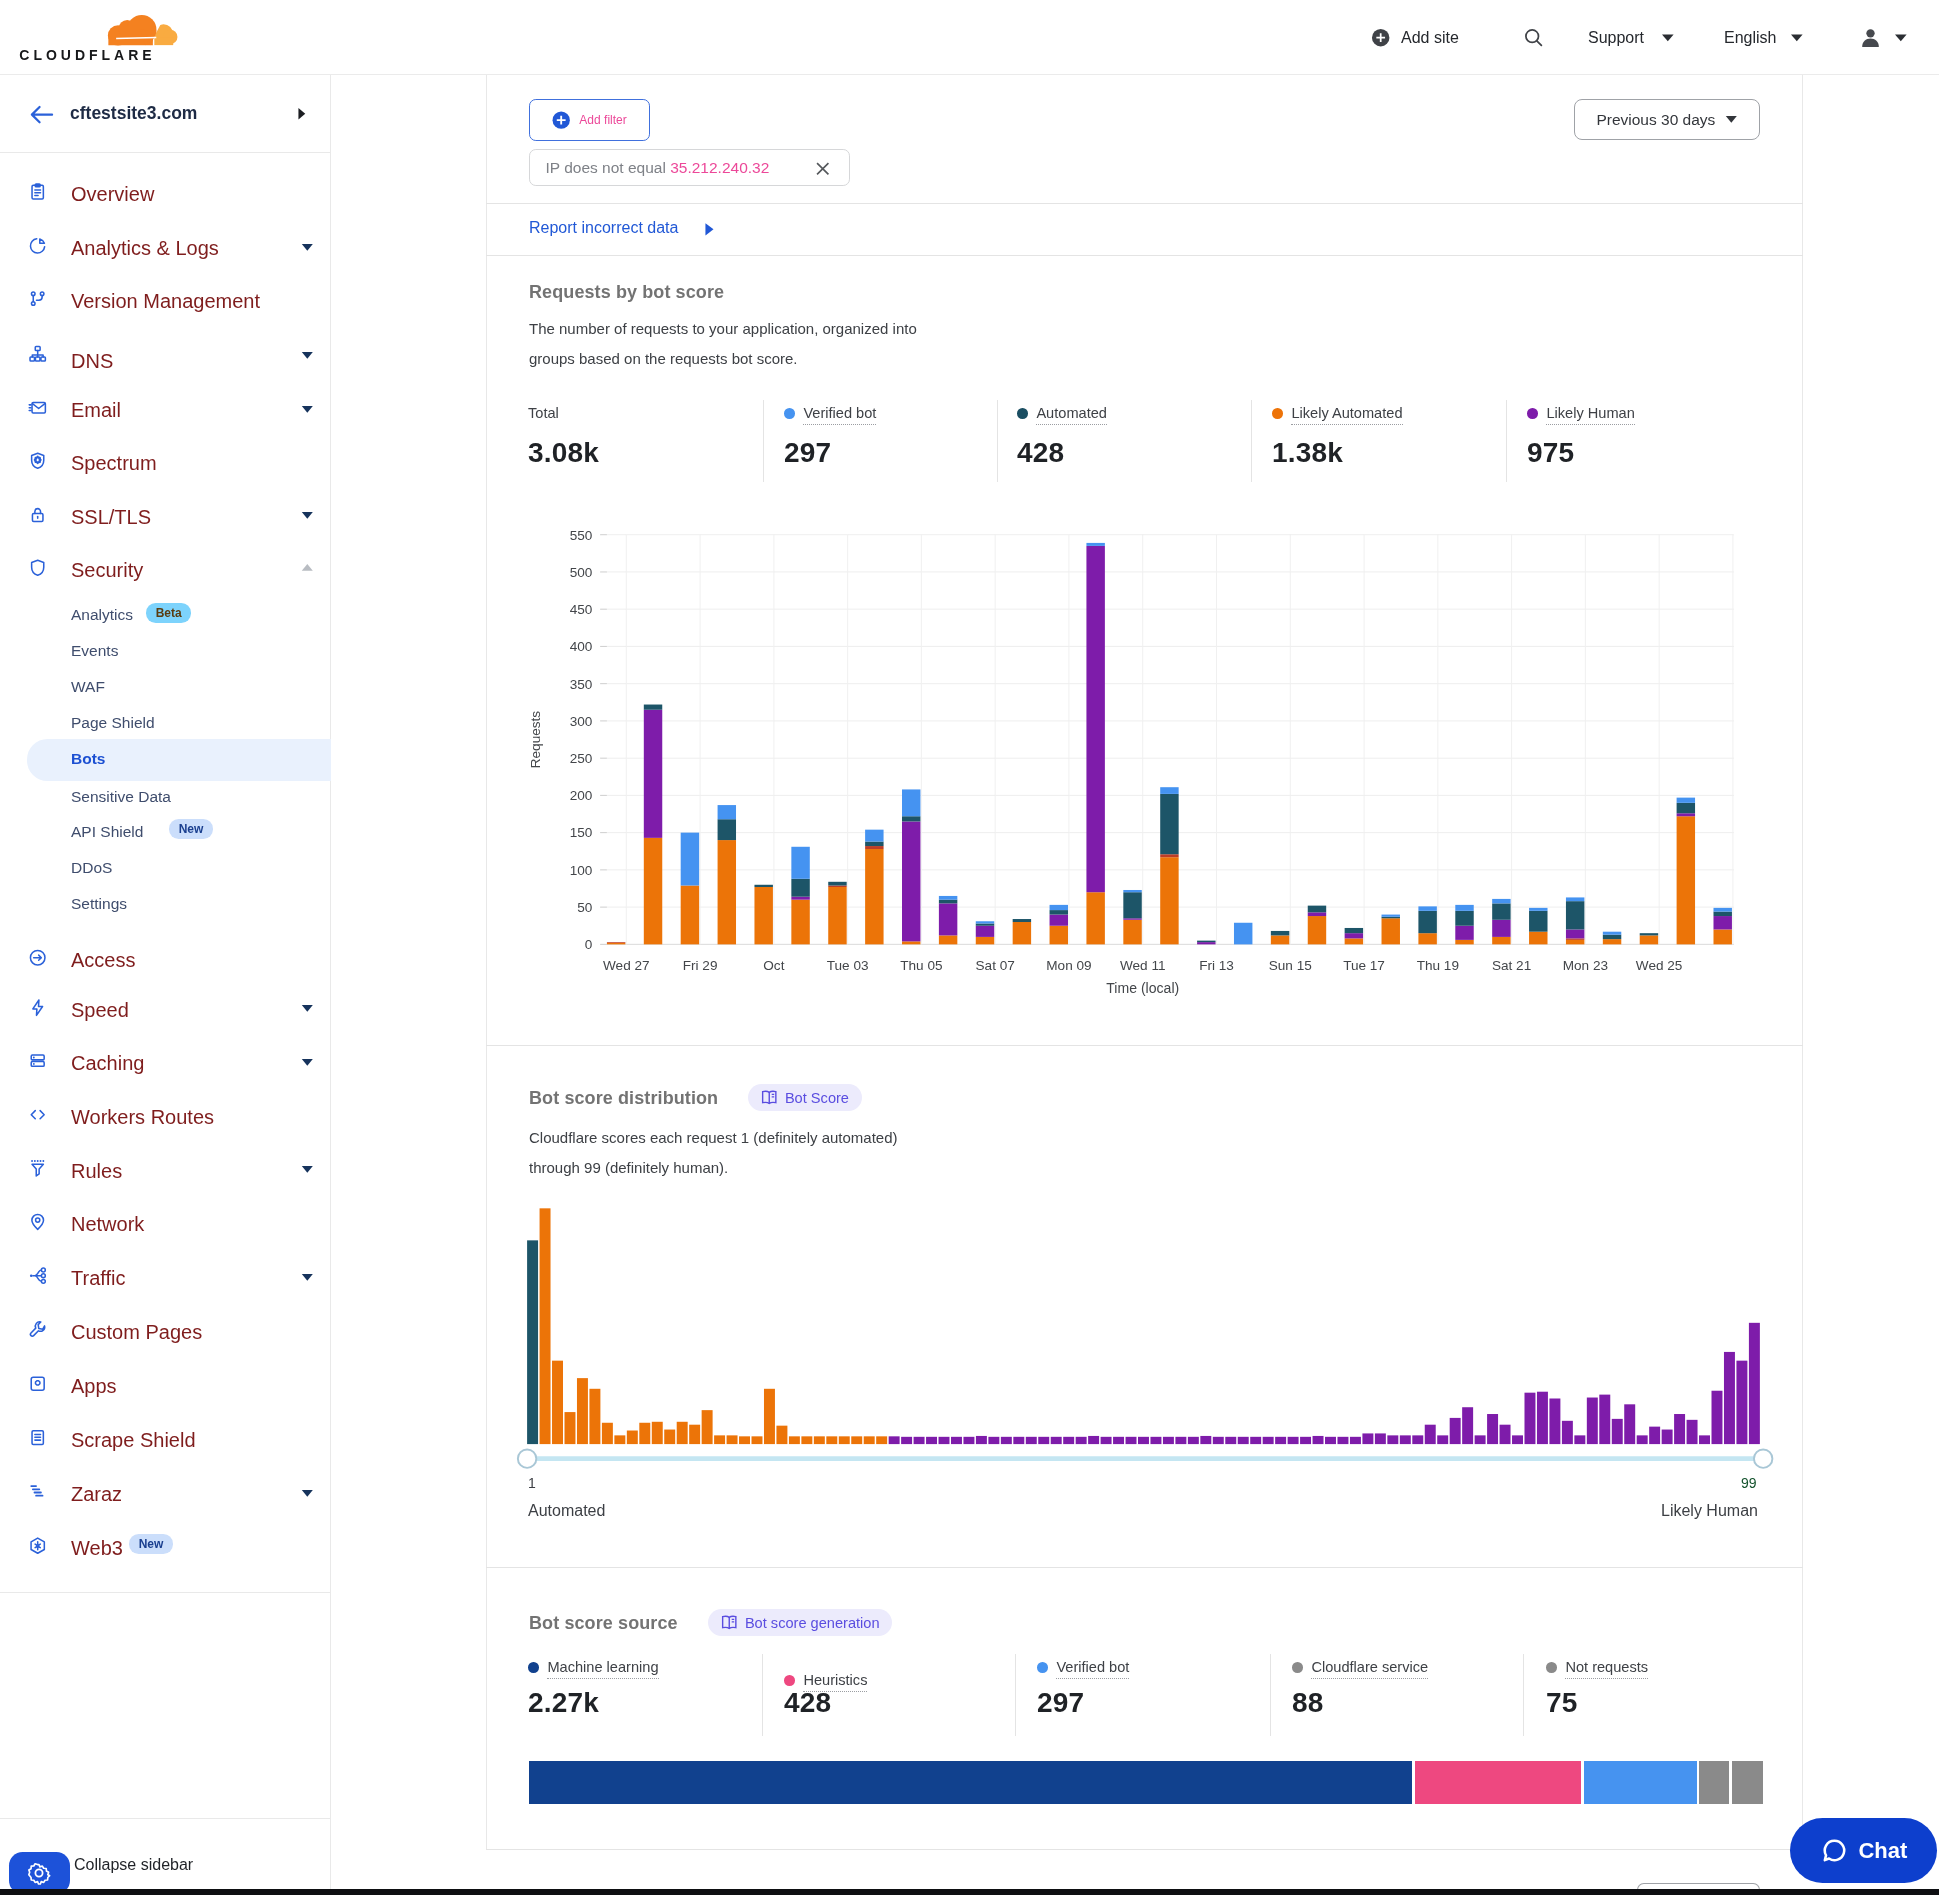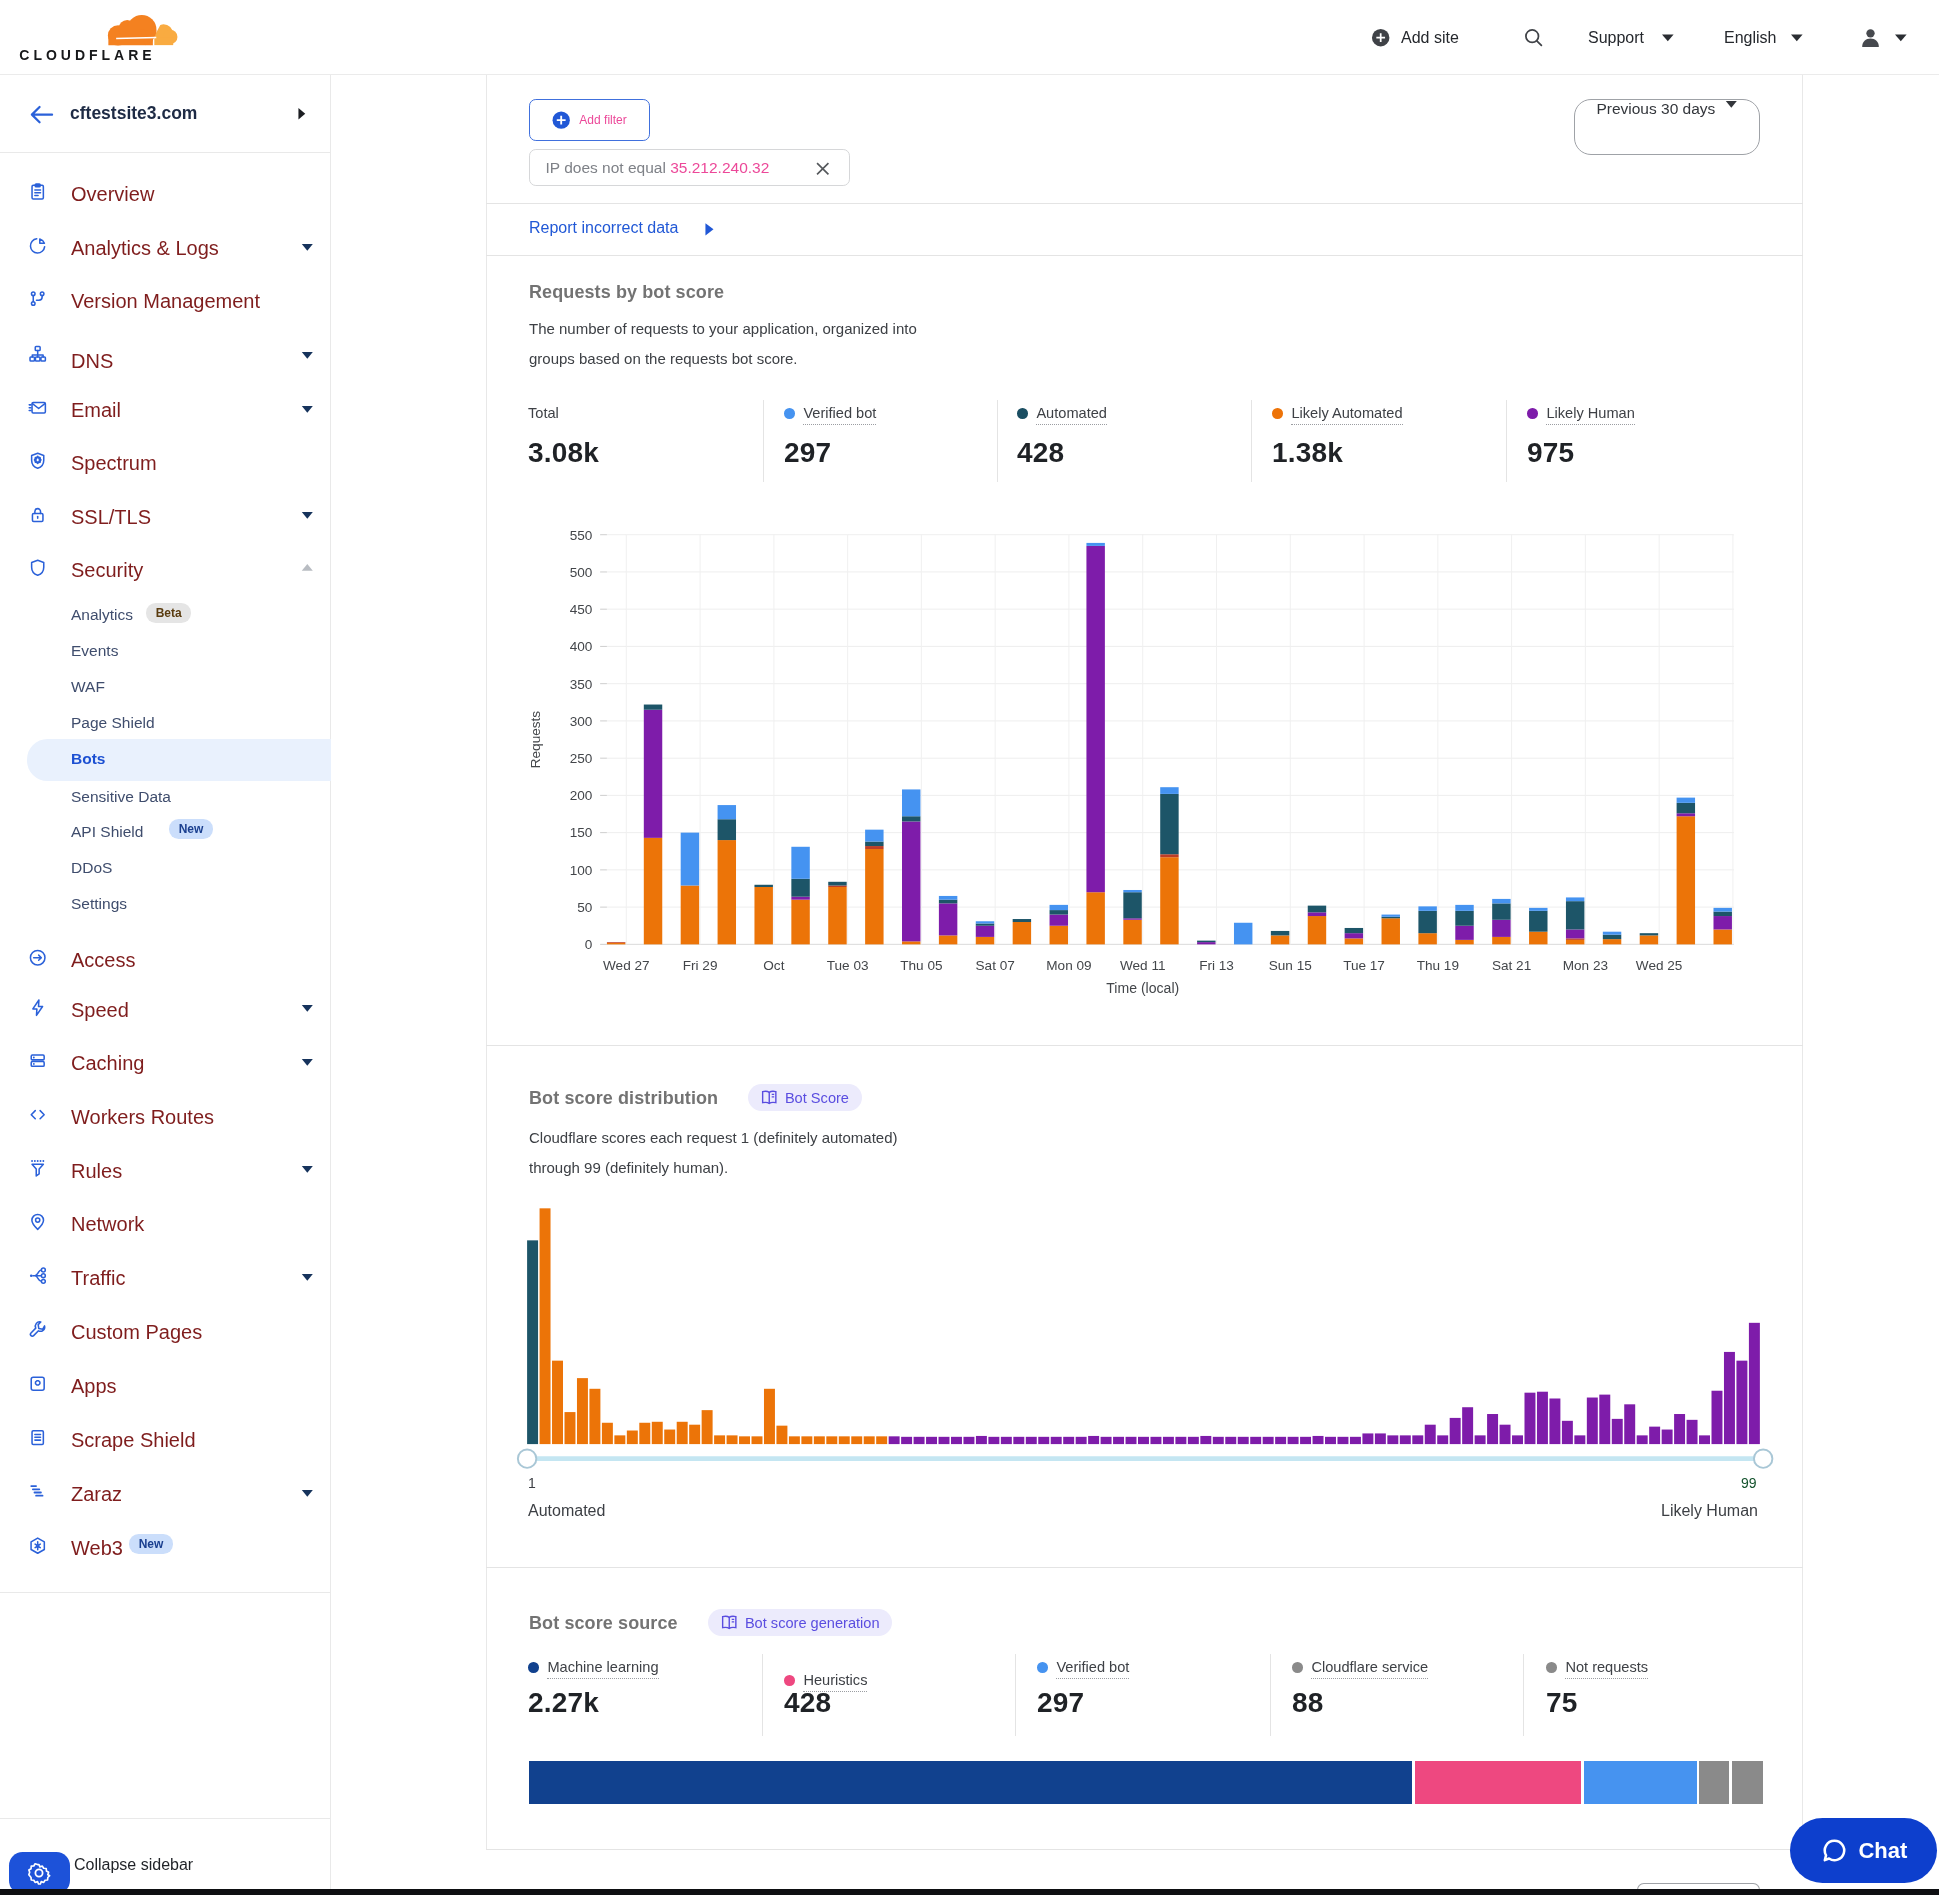--- a/index.html
+++ b/index.html
@@ -214,21 +214,21 @@
     <path d="M.8 1 L6.5 8 L12.2 1z" fill="#16335c"></path>
   </svg>
 <div class="nav" style="top:1537px">Web3</div>
 <svg class="nicon" style="top:1536px" width="19.4" height="19.4" viewBox="0 0 24 24" fill="none" stroke="#2b61d9" stroke-width="1.9" stroke-linecap="round" stroke-linejoin="round">
     <path d="M12 2.6l8.2 4.7v9.4L12 21.4l-8.2-4.7V7.3z"></path>
     <path d="M12 7v3M12 14v3M8.8 10l2 1.2M15.2 10l-2 1.2M8.8 14.5l2-1.2M15.2 14.5l-2-1.2"></path>
     <circle cx="12" cy="12.2" r="1.2"></circle>
   </svg>
 <div class="abs" style="left:27px;top:739px;width:304px;height:42px;background:#e9f1fd;border-radius:20.4px 0 0 20.4px"></div>
 <div class="sub" style="top:606px">Analytics</div>
-<div class="abs badge" style="left:146px;top:603px;background:#e5e5e5;color:#5a3c10;font-weight:700">Beta</div>
+<div class="abs badge" style="left:146px;top:603px;background:#7dd3fc;color:#5a3c10;font-weight:700">Beta</div>
 <div class="sub" style="top:642px">Events</div>
 <div class="sub" style="top:678px">WAF</div>
 <div class="sub" style="top:714px">Page Shield</div>
 <div class="abs" style="left:71px;top:750px;font-size:15.5px;font-weight:700;color:#1c50d2;z-index:3">Bots</div>
 <div class="sub" style="top:788px">Sensitive Data</div>
 <div class="sub" style="top:823px">API Shield</div>
 <div class="abs badge" style="left:169px;top:819px;background:#cbdefb;color:#1a3f8f;font-weight:700">New</div>
 <div class="sub" style="top:859px">DDoS</div>
 <div class="sub" style="top:895px">Settings</div>
 <div class="abs badge" style="left:129px;top:1534px;background:#cbdefb;color:#1a3f8f;font-weight:700">New</div>
@@ -242,21 +242,21 @@
     </svg>
 <span style="font-size:12px;color:#ec4899">Add filter</span>
   </div>
 <div class="abs" style="left:529px;top:149px;width:321px;height:37px;border:1px solid #d6d7d9;border-radius:6.8px;display:flex;align-items:center;padding:0 15.5px">
 <span style="font-size:15.5px;color:#7e8187">IP does not equal&nbsp;</span>
     <span style="font-size:15.5px;color:#ec4899">35.212.240.32</span>
 <svg width="15.5" height="15.5" viewBox="0 0 15 15" style="position:absolute;left:285px;top:10.7px">
       <path d="M2 2l11 11M13 2L2 13" stroke="#55585c" stroke-width="1.6"></path>
     </svg>
   </div>
-<div class="abs" style="left:1574px;top:99px;width:186px;height:56px;border:1px solid #9fa2a7;border-radius:17px;display:flex;align-items:flex-start;justify-content:center">
+<div class="abs" style="left:1574px;top:99px;width:186px;height:41px;border:1px solid #9fa2a7;border-radius:8px;display:flex;align-items:center;justify-content:center">
 <span style="font-size:15.5px;color:#33363b">Previous 30 days</span>
 <svg width="12.6" height="8.7" viewBox="0 0 13 9" style="margin-left:9.7px">
       <path d="M.8 1 L6.5 8 L12.2 1z" fill="#33363b"></path>
     </svg>
   </div>
 <div class="hline" style="left:486px;top:203px"></div>
 <div class="abs" style="left:529px;top:219px;font-size:16px;color:#2158d6">Report incorrect data</div>
 <svg class="abs" style="left:704px;top:222px" width="10.7" height="14.6" viewBox="0 0 11 15">
     <path d="M1.5 1.2 L9.8 7.5 L1.5 13.8z" fill="#2158d6"></path>
   </svg>

